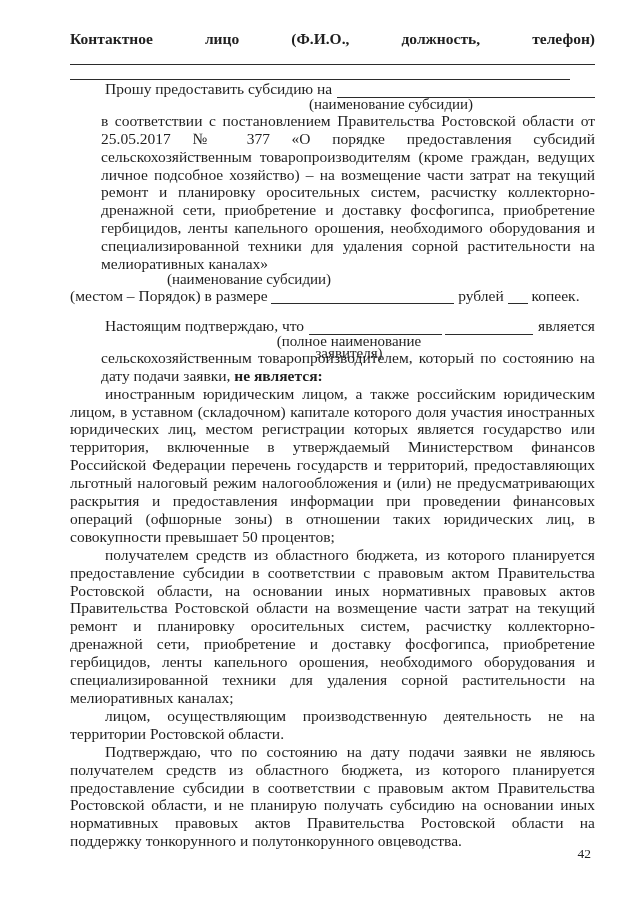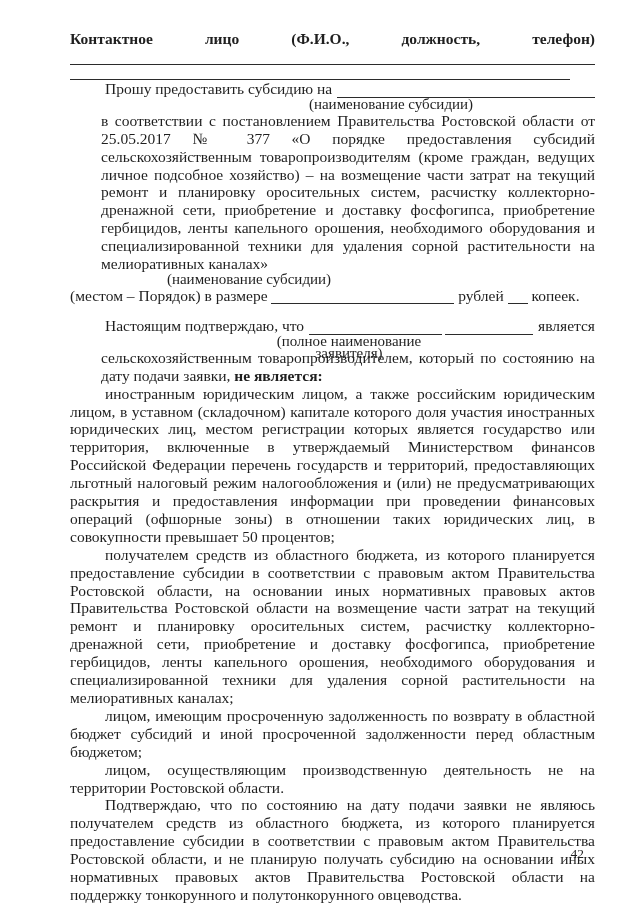--- a/index.html
+++ b/index.html
@@ -62,21 +62,21 @@
   .para {
     text-align: justify;
     text-indent: 35px;
   }
   .para.no-indent { text-indent: 0; margin-left: 31px; }
   .spacer-12 { height: 12px; }
   .tail-word { margin-left: 5px; }
   .page-number {
     position: absolute;
     top: 846px;
-    right: 56px;
+    right: 49px;
     font-size: 13.5px;
     line-height: 16px;
   }
   b { font-weight: bold; }
 </style>
 </head>
 <body>
 
 <div class="page">
 
@@ -122,21 +122,20 @@
   <div class="caption-row">
     <span class="caption cap-applicant">(полное наименование заявителя)</span>
   </div>
 
   <p class="para no-indent"><span>сельскохозяйственным товаропроизводителем, который по состоянию на дату подачи заявки, </span><b>не является:</b></p>
 
   <p class="para">иностранным юридическим лицом, а также российским юридическим лицом, в уставном (складочном) капитале которого доля участия иностранных юридических лиц, местом регистрации которых является государство или территория, включенные в утверждаемый Министерством финансов Российской Федерации перечень государств и территорий, предоставляющих льготный налоговый режим налогообложения и (или) не предусматривающих раскрытия и предоставления информации при проведении финансовых операций (офшорные зоны) в отношении таких юридических лиц, в совокупности превышает 50 процентов;</p>
 
   <p class="para">получателем средств из областного бюджета, из которого планируется предоставление субсидии в соответствии с правовым актом Правительства Ростовской области, на основании иных нормативных правовых актов Правительства Ростовской области на возмещение части затрат на текущий ремонт и планировку оросительных систем, расчистку коллекторно-дренажной сети, приобретение и доставку фосфогипса, приобретение гербицидов, ленты капельного орошения, необходимого оборудования и специализированной техники для удаления сорной растительности на мелиоративных каналах;</p>
 
-  <p class="para">лицом, имеющим просроченную задолженность по возврату в областной бюджет субсидий и иной просроченной задолженности перед областным бюджетом;</p>
 
   <p class="para">лицом, осуществляющим производственную деятельность не на территории Ростовской области.</p>
 
   <p class="para">Подтверждаю, что по состоянию на дату подачи заявки не являюсь получателем средств из областного бюджета, из которого планируется предоставление субсидии в соответствии с правовым актом Правительства Ростовской области, и не планирую получать субсидию на основании иных нормативных правовых актов Правительства Ростовской области на поддержку тонкорунного и полутонкорунного овцеводства.</p>
 
   <div class="page-number">42</div>
 
 </div>
 
 </body></html>

